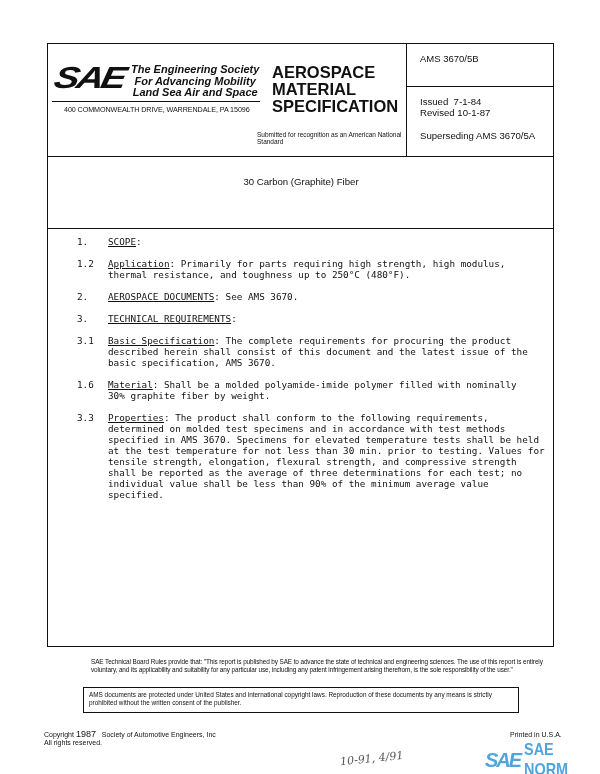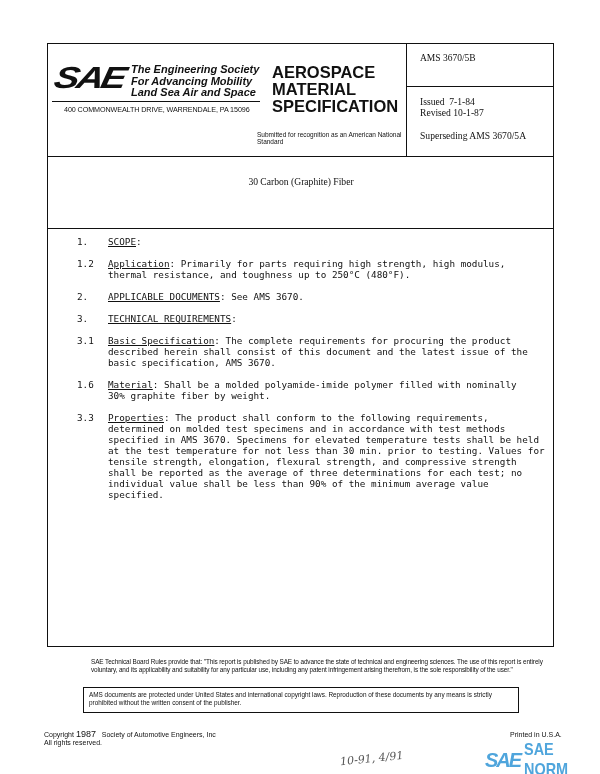--- a/index.html
+++ b/index.html
@@ -2,23 +2,23 @@
 <html><head>
 <meta charset="utf-8">
 <style>
   * { margin:0; padding:0; box-sizing:border-box; }
   html, body { width:600px; height:774px; background:#fff; overflow:hidden; }
   body { position:relative; color:#111; font-family:"Liberation Sans", sans-serif; }
   .frame { position:absolute; left:47px; top:43px; width:507px; height:604px; border:1.5px solid #111; }
   .hdr-left { position:absolute; left:0; top:0; width:358px; height:112px; }
   .hdr-right { position:absolute; left:358px; top:0; width:148px; height:112px; border-left:1.5px solid #111; }
   .amsbox { height:43px; border-bottom:1.5px solid #111; padding:9px 0 0 13px; }
-  .mono { font-family:Liberation Serif, serif; }
+  .mono { font-family:Liberation Sans, sans-serif; }
   .sae-logo { position:absolute; left:10px; top:18px; font-family:"Liberation Sans", sans-serif; font-weight:900; font-style:italic; font-size:38px; letter-spacing:-3px; transform:skewX(-12deg) scaleY(0.8); transform-origin:left top; line-height:38px; }
-  .tagline { position:absolute; left:83px; top:20px; font-style:italic; font-weight:bold; font-size:11px; line-height:11.5px; }
+  .tagline { position:absolute; left:83px; top:20px; font-style:italic; font-weight:bold; font-size:11px; line-height:11.5px;text-align:center; }
   .addr-line { position:absolute; left:4px; top:57px; width:208px; border-top:1px solid #111; }
   .addr { position:absolute; left:16px; top:61px; font-size:7.2px; letter-spacing:-0.1px; }
   .ams-title { position:absolute; left:224px; top:20px; font-weight:bold; font-size:16.5px; line-height:17px; }
   .submitted { position:absolute; left:209px; top:87px; font-size:6.5px; }
   .titlebox { position:absolute; left:0; top:112px; width:506px; height:73px; border-top:1.5px solid #111; border-bottom:1.5px solid #111; text-align:center; padding-top:19px; font-size:9.6px; line-height:11px; }
   .body { position:absolute; left:0; top:192px; width:506px; font-family:"DejaVu Sans Mono", monospace; font-size:9.3px; line-height:11px; }
   .para { position:relative; margin-left:29px; margin-bottom:11px; }
   .num { position:absolute; left:0; width:27px; }
   .txt { margin-left:31px; display:block; }
   .u { text-decoration:underline;margin-top:32px; }
@@ -67,21 +67,21 @@
     <div class="para">
         <span class="num">1.</span>
         <span class="txt"><span class="u">SCOPE</span><span>:</span></span>
       </div>
     <div class="para">
         <span class="num">1.2</span>
         <span class="txt" style="width:420px"><span class="u">Application</span><span>:  Primarily for parts requiring high strength, high modulus, thermal resistance, and toughness up to 250°C (480°F).</span></span>
       </div>
     <div class="para">
         <span class="num">2.</span>
-        <span class="txt"><span class="u">APPLICABLE DOCUMENTS</span><span>:  See AMS 3670.</span></span>
+        <span class="txt"><span class="u">AEROSPACE DOCUMENTS</span><span>:  See AMS 3670.</span></span>
       </div>
     <div class="para">
         <span class="num">3.</span>
         <span class="txt"><span class="u">TECHNICAL REQUIREMENTS</span><span>:</span></span>
       </div>
     <div class="para">
         <span class="num">3.1</span>
         <span class="txt" style="width:440px"><span class="u">Basic Specification</span><span>:  The complete requirements for procuring the product described herein shall consist of this document and the latest issue of the basic specification, AMS 3670.</span></span>
       </div>
     <div class="para">

